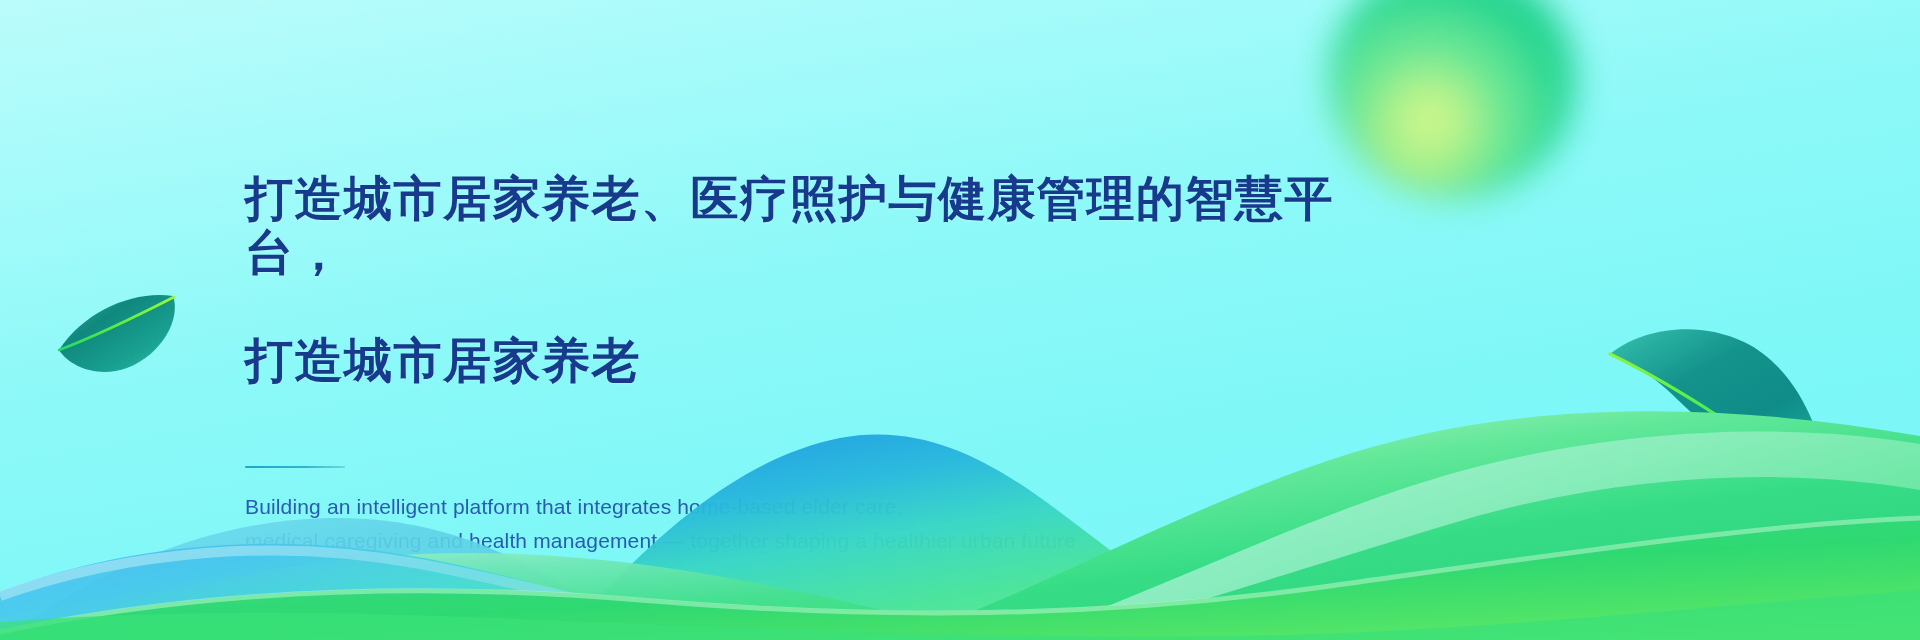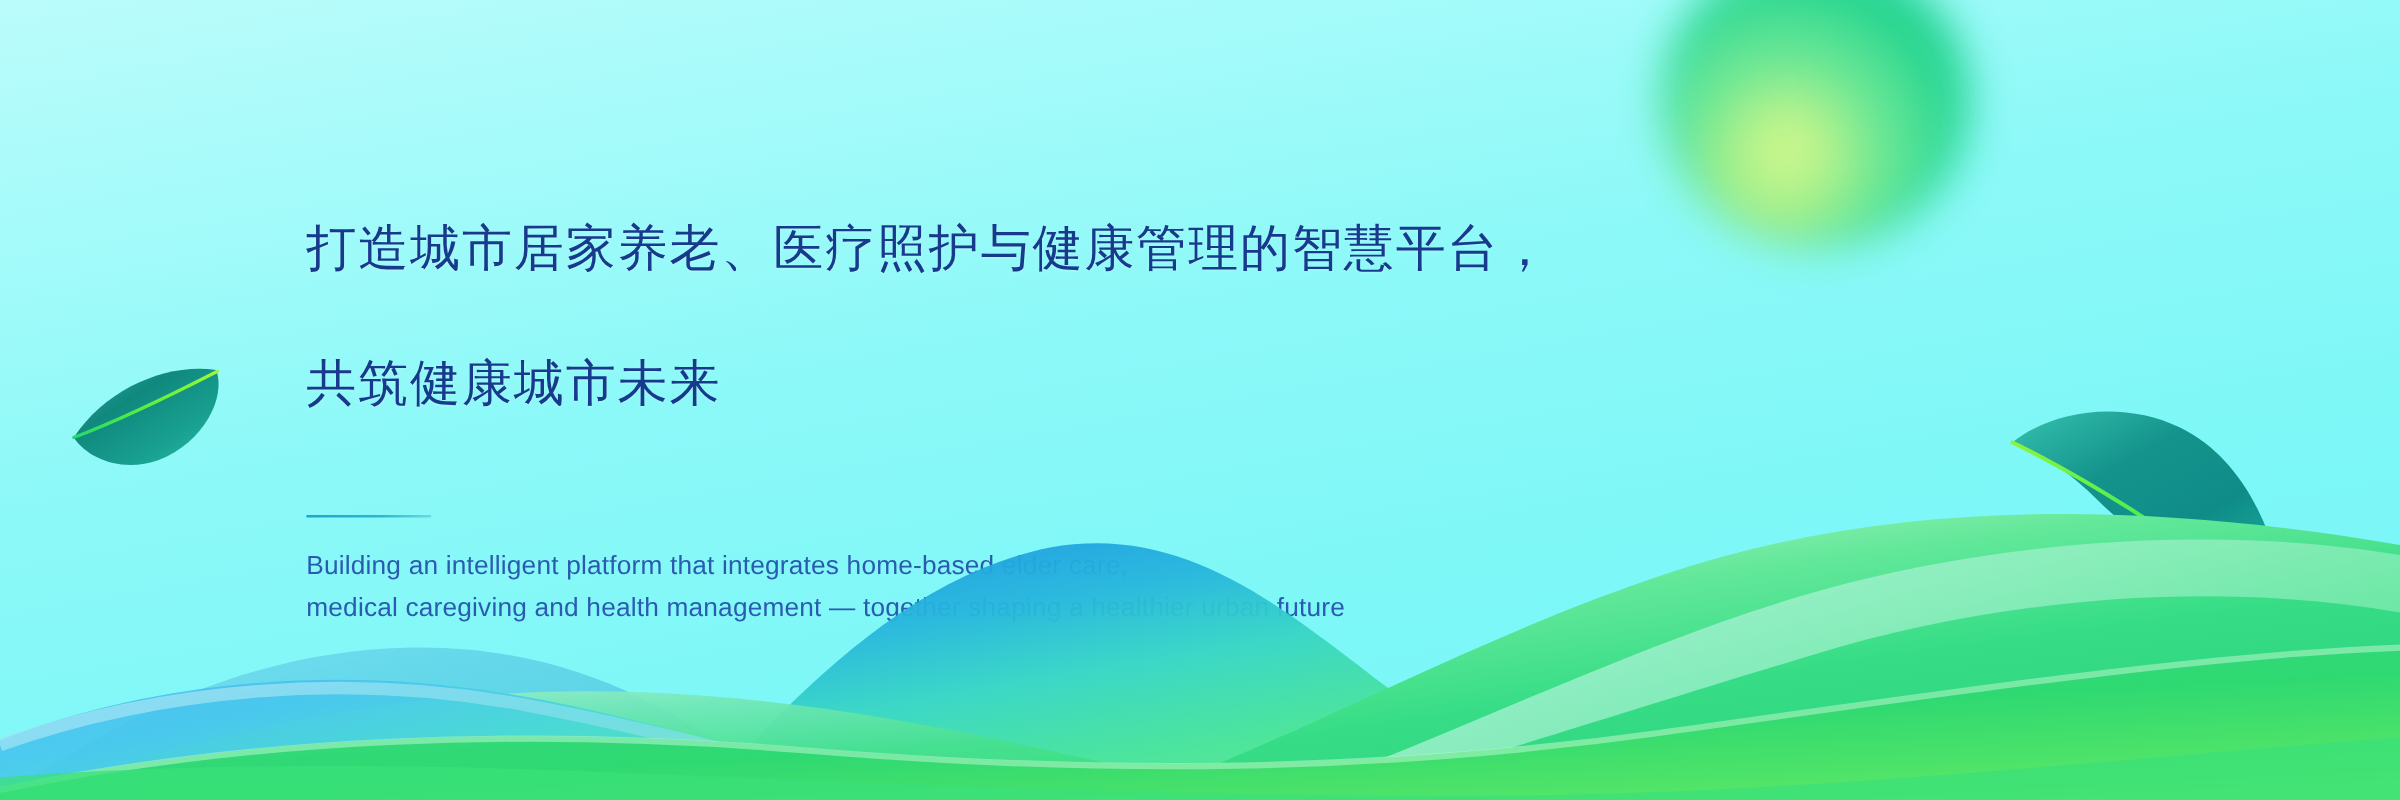--- a/index.html
+++ b/index.html
@@ -24,24 +24,24 @@
   .orb2{
     position:absolute;left:1352px;top:-20px;width:200px;height:196px;
     border-radius:50%;
     background:radial-gradient(circle at 40% 70%, rgba(214,248,140,.85) 0%, rgba(120,233,140,.5) 40%, rgba(26,214,140,0) 72%);
     filter:blur(13px);
   }
   
   .copy{position:absolute;left:245px;top:118px;width:1100px;}
   .headline{
     color:#173a8c;
-    font-size:40px;
+    font-size:48px;
     line-height:54px;
     letter-spacing:1.5px;
-    font-weight:400;
+    font-weight:700;
     white-space:pre-line;
     text-shadow:0 1px 2px rgba(255,255,255,.25);
   }
   .headline .ln{display:block;}
   .rule{
     margin-top:24px;margin-bottom:22px;
     width:100px;height:2px;
     background:linear-gradient(90deg,#1aa8c8 0%,#2fb6cf 60%,#6fd6e2 100%);
     border-radius:2px;
   }
@@ -63,21 +63,21 @@
 <body>
 
 <div id="banner">
 
   <div class="orb"></div>
   <div class="orb2"></div>
 
   <div class="copy">
     <div class="headline">
       <span class="ln">打造城市居家养老、医疗照护与健康管理的智慧平台，</span>
-      <span class="ln">共筑健康城市未来</span>
+      <span class="ln">打造城市居家养老</span>
     </div>
     <div class="rule"></div>
     <div class="sub">
       <span class="ln">Building an intelligent platform that integrates home-based elder care,</span>
       <span class="ln">medical caregiving and health management — together shaping a healthier urban future</span>
     </div>
   </div>
 
   <svg class="leaf" style="left:55px;top:288px;" width="140" height="100" viewBox="0 0 140 100">
     <defs>

